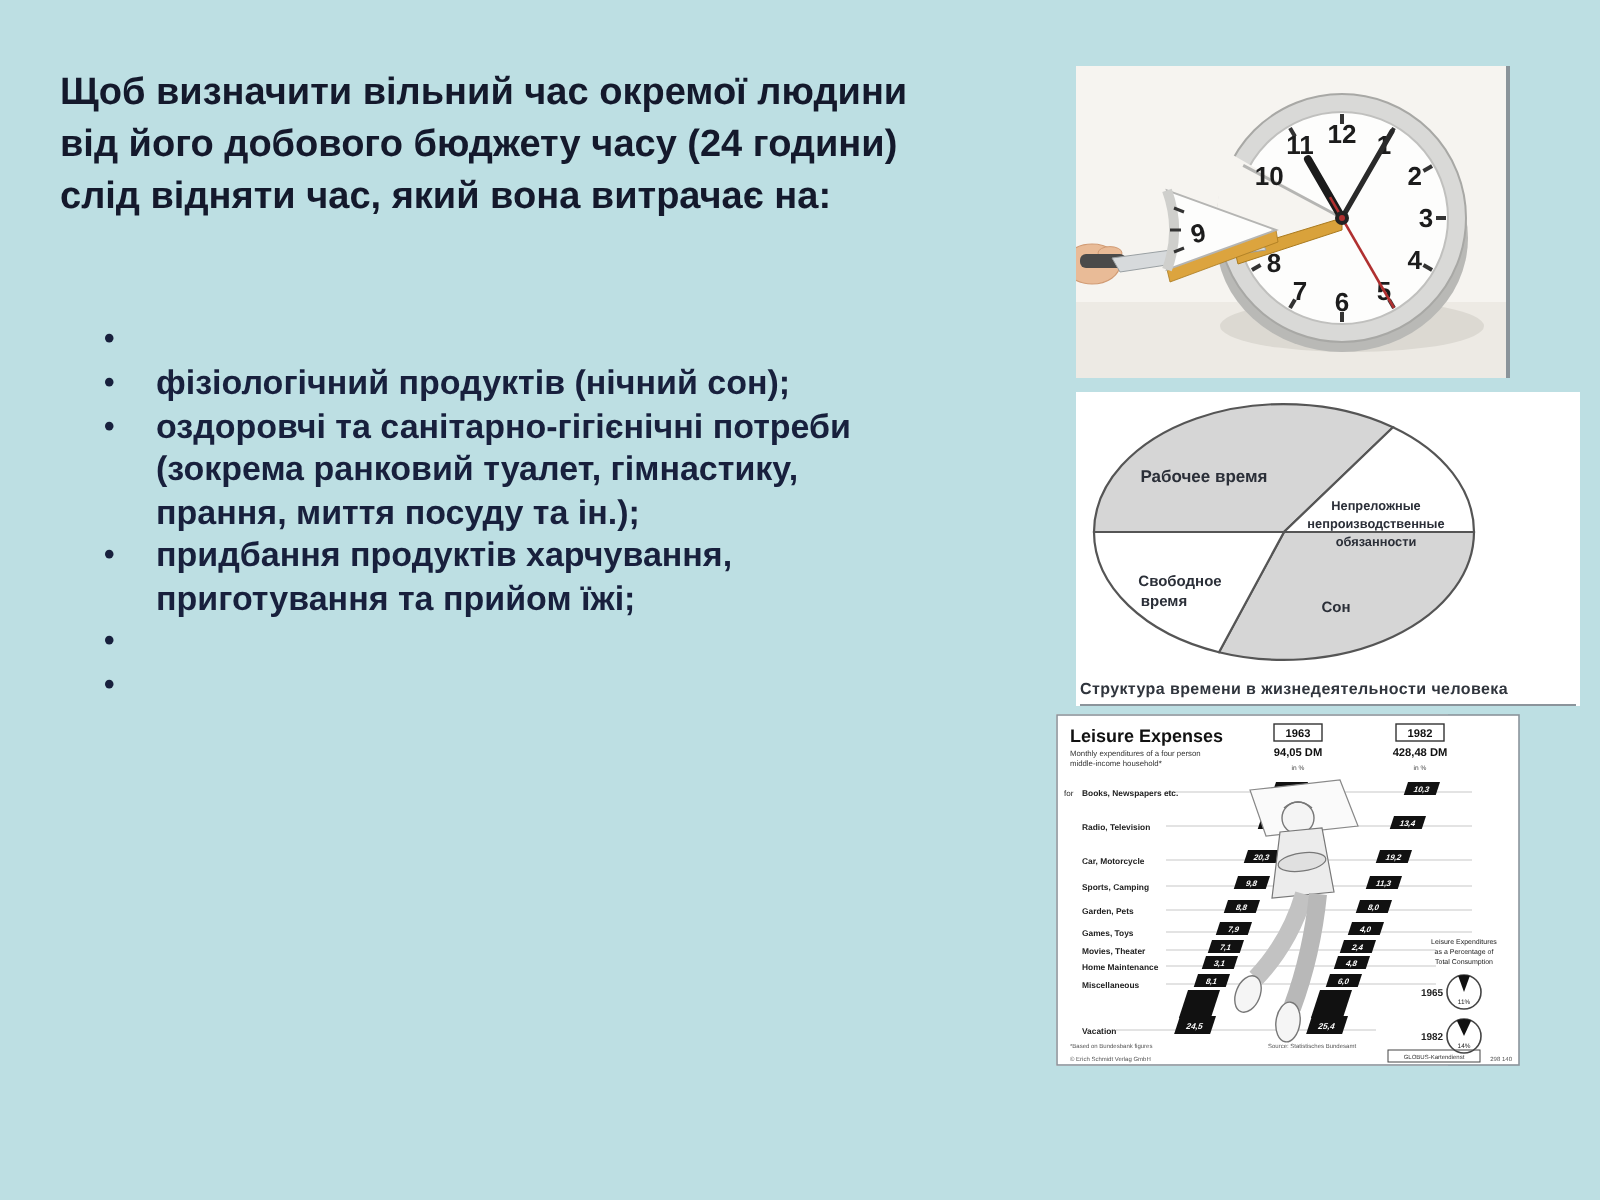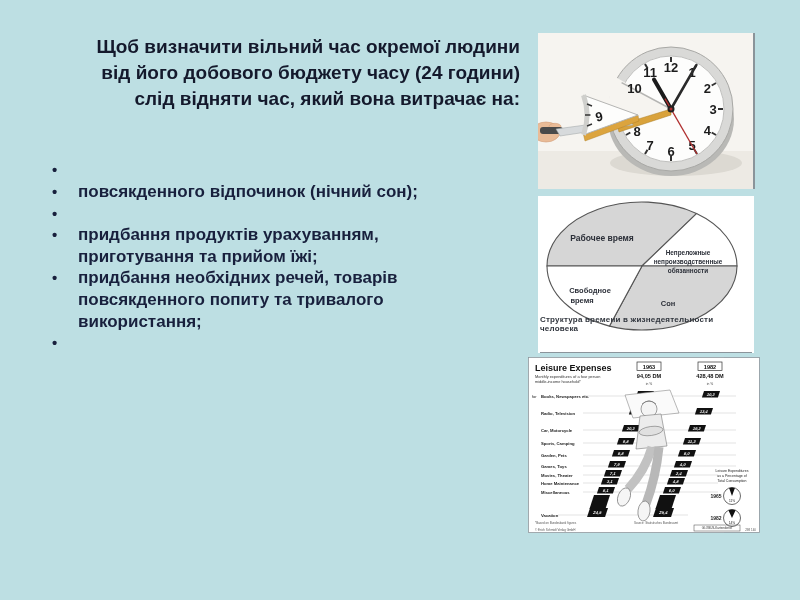--- a/index.html
+++ b/index.html
@@ -1,60 +1,60 @@
 <!DOCTYPE html>
 <html><head>
 <meta charset="utf-8">
 <style>
   html,body{margin:0;padding:0}
   body{width:800px;height:600px;background:#bddfe3;font-family:"Liberation Sans",sans-serif;overflow:hidden;position:relative}
   .slide{position:absolute;inset:0}
-  .title{position:absolute;left:30px;top:34px;width:490px;text-align:right;font-size:19px;font-weight:bold;line-height:1.36;color:#14192c;white-space:pre-line}
+  .title{position:absolute;left:30px;top:34px;width:490px;text-align:left;font-size:19px;font-weight:bold;line-height:1.36;color:#14192c;white-space:pre-line}
   .bullets{position:absolute;left:52px;top:159px;width:478px;margin:0;padding:0;list-style:none}
   .bullets li{display:flex;gap:16px;font-size:17px;font-weight:bold;color:#18203d;line-height:1.27;margin:0}
   .bullets .marker{flex:0 0 10px;font-size:15px;line-height:1.45}
   .btext{white-space:pre-line}
   .fig{position:absolute}
   #clock-fig{left:538px;top:33px;width:215px;height:156px;background:#f6f4f0;border-right:2px solid #8a949a}
-  #pie-fig{left:538px;top:196px;width:216px;height:157px;background:#ffffff}
-  #pie-fig .caption{position:absolute;left:2px;right:2px;bottom:0;font-size:8px;font-weight:bold;color:#30353d;letter-spacing:.2px;border-bottom:1px solid #8b949b;padding-bottom:19px}
+  #pie-fig{left:538px;top:196px;width:252px;height:157px;background:#ffffff}
+  #pie-fig .caption{position:absolute;left:2px;right:2px;bottom:0;font-size:8px;font-weight:bold;color:#30353d;letter-spacing:.2px;border-bottom:1px solid #8b949b;padding-bottom:3px}
   #leisure-fig{left:528px;top:357px;width:196px;height:176px;background:#ffffff}
   svg{display:block}
   svg text{font-family:"Liberation Sans",sans-serif}
 </style>
 </head>
 <body>
 
 <div class="slide">
 
   <div class="title">Щоб визначити вільний час окремої людини
 від його добового бюджету часу (24 години)
 слід відняти час, який вона витрачає на:</div>
 
   <ul class="bullets">
     <li>
         <span class="marker">•</span>
       </li>
     <li>
         <span class="marker">•</span>
-        <span class="btext">повсякденного відпочинок (нічний сон);</span>
-      </li>
-    <li>
-        <span class="marker">•</span>
-      </li>
-    <li>
-        <span class="marker">•</span>
-        <span class="btext">придбання продуктів урахуванням,
+        <span class="btext">фізіологічний продуктів (нічний сон);</span>
+      </li>
+    <li>
+        <span class="marker">•</span>
+        <span class="btext">оздоровчі та санітарно-гігієнічні потреби
+(зокрема ранковий туалет, гімнастику,
+прання, миття посуду та ін.);</span>
+      </li>
+    <li>
+        <span class="marker">•</span>
+        <span class="btext">придбання продуктів харчування,
 приготування та прийом їжі;</span>
       </li>
     <li>
         <span class="marker">•</span>
-        <span class="btext">придбання необхідних речей, товарів
-повсякденного попиту та тривалого
-використання;</span>
       </li>
     <li>
         <span class="marker">•</span>
       </li>
   </ul>
 
   <div class="fig" id="clock-fig">
     <svg width="215" height="156" viewBox="0 0 215 156">
       <rect x="0" y="0" width="215" height="156" fill="#f6f4f0"></rect>
       <rect x="0" y="118" width="215" height="38" fill="#edeae4"></rect>

